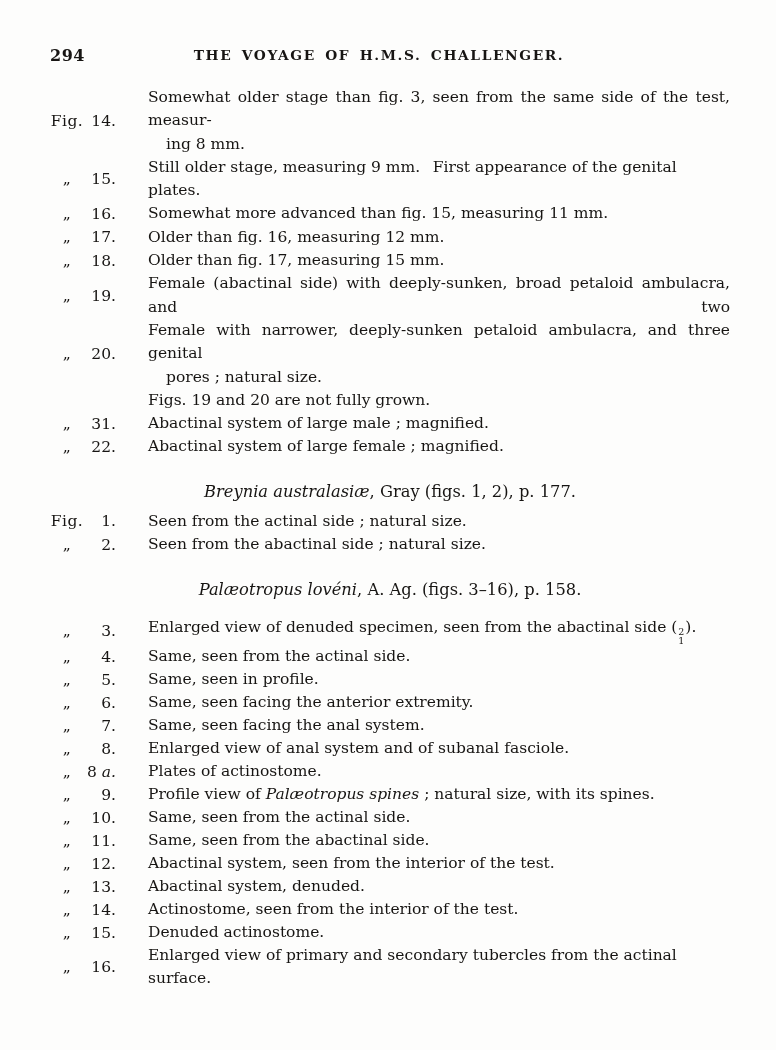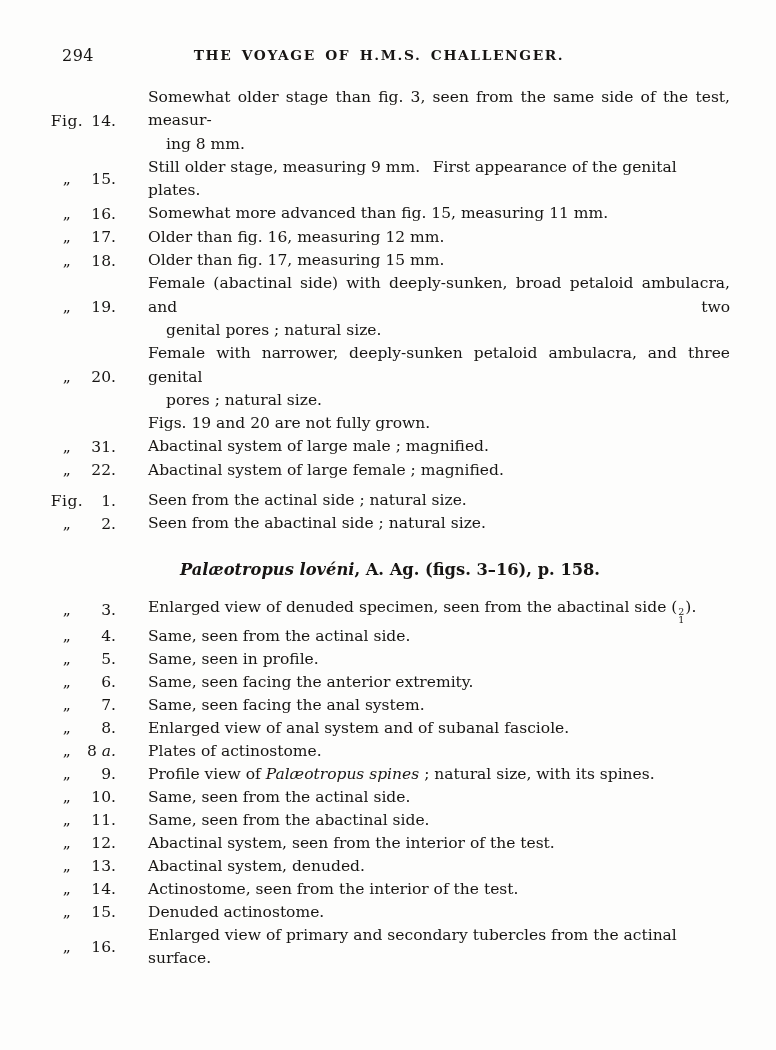--- a/index.html
+++ b/index.html
@@ -9,21 +9,21 @@
     margin:0 auto;
     background:#fdfdfc;
     color:#171513;
     font-family:"DejaVu Serif","Liberation Serif",serif;
     font-size:15.5px;
     overflow:hidden;
     box-sizing:border-box;
     padding:46px 46px 0 50px;
   }
   .pg-header{position:relative;height:18px;}
-  .pg-num{position:absolute;left:12px;top:0;font-weight:400;font-size:16px;letter-spacing:0.5px;}
+  .pg-num{position:absolute;left:0;top:0;font-weight:700;font-size:16px;letter-spacing:0.5px;}
   .running-title{
     position:absolute;left:8px;right:30px;top:1px;text-align:center;
     font-weight:700;font-size:13.8px;letter-spacing:1.6px;word-spacing:3px;
   }
   .fig-list{margin:0;}
   #list1{margin-top:22px;}
   #list2{margin-top:7px;}
   #list3{margin-top:15px;}
   .fig-row{display:flex;align-items:center;}
   .fig-label{flex:none;width:34px;text-align:center;letter-spacing:0.5px;}
@@ -32,21 +32,21 @@
   .fig-line{line-height:23.3px;}
   #list3 .fig-line{line-height:23px;}
   .fig-line.cont{padding-left:18px;}
   .fig-line.jline{text-align:justify;text-align-last:justify;}
   .plate-heading{
     margin-top:59px;text-align:center;
     font-size:17.5px;letter-spacing:2.5px;line-height:23px;
   }
   .species{ text-align:center;font-size:16.3px;line-height:23px;}
   .species1{margin-top:21px;}
-  .species2{margin-top:22px;font-weight:bold;}
+  .species2{margin-top:22px;}
   .it{font-style:italic;}
   .frac{
     display:inline-flex;flex-direction:column;justify-content:center;
     vertical-align:-3px;text-align:center;
     font-size:9.5px;line-height:8.5px;padding:0 1px;
   }
   .frac span{display:block;}
 </style>
 </head>
 <body>
@@ -93,21 +93,20 @@
         <span class="fig-num">18.</span>
         <div class="fig-text">
           <div class="fig-line">Older than fig. 17, measuring 15 mm.</div>
         </div>
       </div>
       <div class="fig-row">
         <span class="fig-label">„</span>
         <span class="fig-num">19.</span>
         <div class="fig-text">
           <div class="fig-line jline">Female (abactinal side) with deeply-sunken, broad petaloid ambulacra, and two</div>
-          <div class="fig-line cont">genital pores ; natural size.</div>
         </div>
       </div>
       <div class="fig-row">
         <span class="fig-label">„</span>
         <span class="fig-num">20.</span>
         <div class="fig-text">
           <div class="fig-line jline">Female with narrower, deeply-sunken petaloid ambulacra, and three genital</div>
           <div class="fig-line cont">pores ; natural size.</div>
         </div>
       </div>
@@ -128,20 +127,23 @@
       <div class="fig-row">
         <span class="fig-label">„</span>
         <span class="fig-num">22.</span>
         <div class="fig-text">
           <div class="fig-line">Abactinal system of large female ; magnified.</div>
         </div>
       </div>
     </div>
 
 
+  <div class="species species1">
+    <span class="it">Breynia australasiæ</span><span>, Gray (figs. 1, 2), p. 177.</span>
+  </div>
 
   <div id="list2" class="fig-list">
       <div class="fig-row">
         <span class="fig-label">Fig.</span>
         <span class="fig-num">1.</span>
         <div class="fig-text">
           <div class="fig-line">Seen from the actinal side ; natural size.</div>
         </div>
       </div>
       <div class="fig-row">

